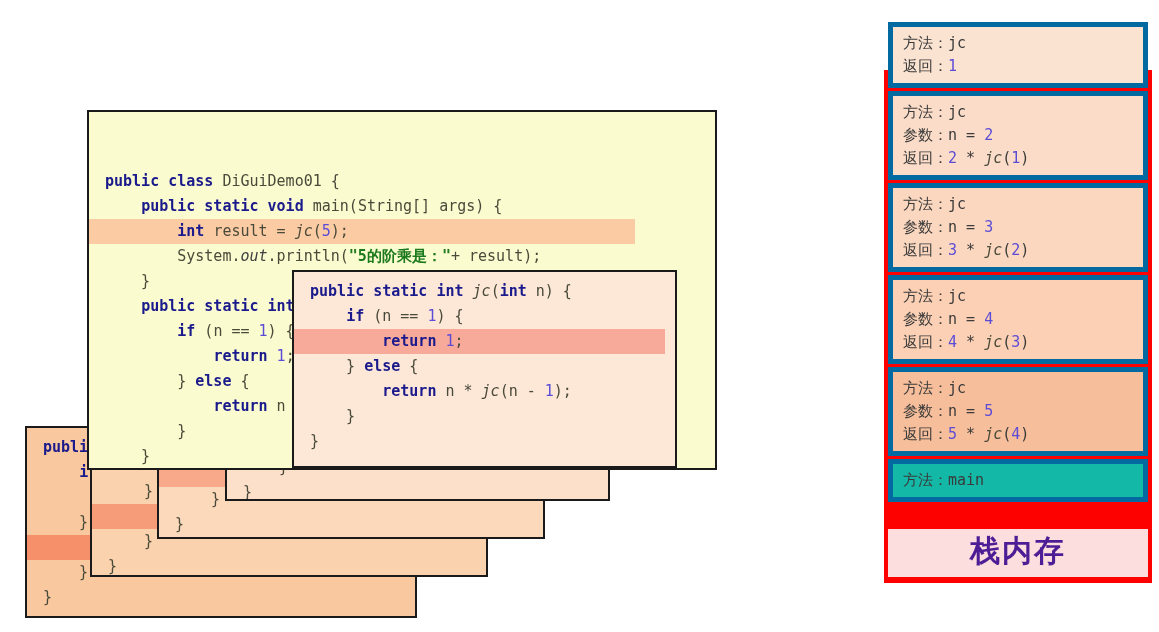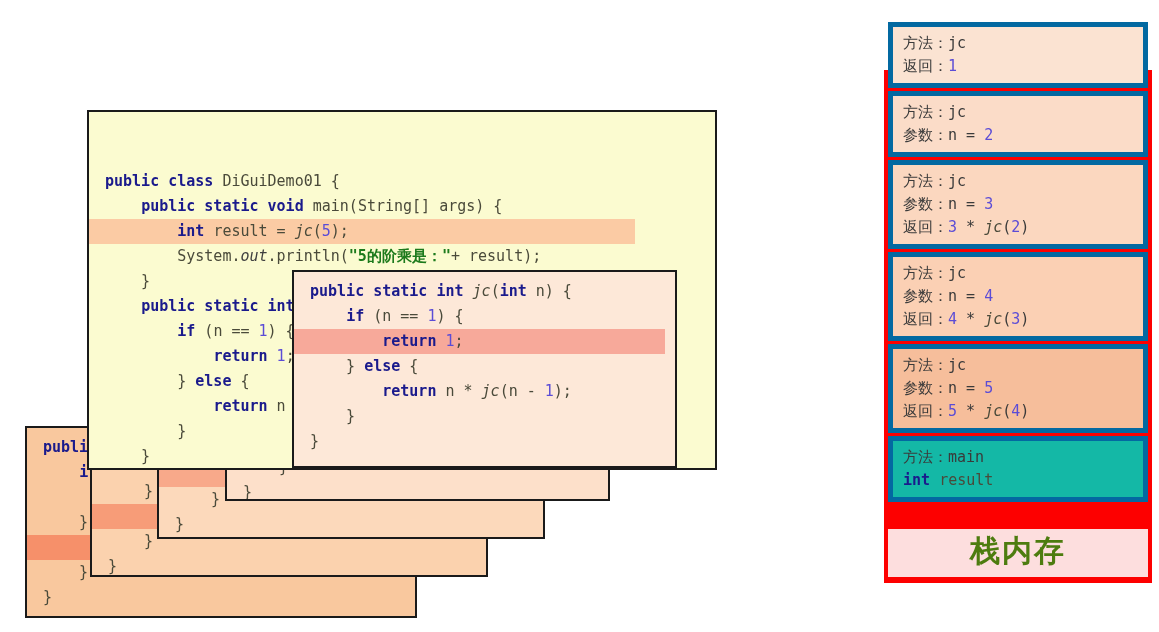--- a/index.html
+++ b/index.html
@@ -80,21 +80,21 @@
     left: 4px;
     width: 260px;
     background: #fddede;
     text-align: center;
     box-sizing: border-box;
   }
   #stack-title {
     font-family: "DejaVu Sans", "Liberation Sans", sans-serif;
     font-size: 30px;
     font-weight: bold;
-    color: #4d7c0f;
+    color: #4c1d95;
     line-height: 44px;
     letter-spacing: 2px;
   }
 </style>
 </head>
 <body>
 
 <div class="card" id="card-n5" style="left: 25px; top: 426px; width: 392px; height: 192px; background: rgb(249, 200, 158);"><div class="pad"><div class="ln"><span class="kw">public</span> <span class="kw">static</span> <span class="kw">int</span> <span class="mth">jc</span>(<span class="kw">int</span> <span class="cls">n</span>) {</div><div class="ln">    <span class="kw">if</span> (<span class="cls">n</span> == <span class="num">1</span>) {</div><div class="ln">        <span class="kw">return</span> <span class="num">1</span>;</div><div class="ln">    } <span class="kw">else</span> {</div><div class="ln" style="background: rgb(246, 144, 106); width: 355px;">        <span class="kw">return</span> <span class="cls">n</span> * <span class="mth">jc</span>(<span class="cls">n</span> - <span class="num">1</span>);</div><div class="ln">    }</div><div class="ln">}</div></div></div>
 
 <div class="card" id="card-n4" style="left: 90px; top: 395px; width: 398px; height: 182px; background: rgb(251, 210, 174);"><div class="pad"><div class="ln"><span class="kw">public</span> <span class="kw">static</span> <span class="kw">int</span> <span class="mth">jc</span>(<span class="kw">int</span> <span class="cls">n</span>) {</div><div class="ln">    <span class="kw">if</span> (<span class="cls">n</span> == <span class="num">1</span>) {</div><div class="ln">        <span class="kw">return</span> <span class="num">1</span>;</div><div class="ln">    } <span class="kw">else</span> {</div><div class="ln" style="background: rgb(247, 156, 120); width: 355px;">        <span class="kw">return</span> <span class="cls">n</span> * <span class="mth">jc</span>(<span class="cls">n</span> - <span class="num">1</span>);</div><div class="ln">    }</div><div class="ln">}</div></div></div>
@@ -106,22 +106,22 @@
 <div class="card" id="card-main" style="left:87px; top:110px; width:630px; height:360px; background:#fbfbd0;">
   <div class="pad" id="main-card-lines"><div class="ln"><span class="kw">public</span> <span class="kw">class</span> <span class="cls">DiGuiDemo01</span> {</div><div class="ln">    <span class="kw">public</span> <span class="kw">static</span> <span class="kw">void</span> <span class="cls">main</span>(<span class="cls">String</span>[] <span class="cls">args</span>) {</div><div class="ln hl-main" style="background: rgb(251, 203, 164); width: 530px;">        <span class="kw">int</span> <span class="cls">result</span> = <span class="mth">jc</span>(<span class="num">5</span>);</div><div class="ln">        <span class="cls">System</span>.<span class="fld">out</span>.<span class="cls">println</span>(<span class="str">"5的阶乘是："</span>+ <span class="cls">result</span>);</div><div class="ln">    }</div><div class="ln">    <span class="kw">public</span> <span class="kw">static</span> <span class="kw">int</span> <span class="mth">jc</span>(<span class="kw">int</span> <span class="cls">n</span>) {</div><div class="ln">        <span class="kw">if</span> (<span class="cls">n</span> == <span class="num">1</span>) {</div><div class="ln">            <span class="kw">return</span> <span class="num">1</span>;</div><div class="ln">        } <span class="kw">else</span> {</div><div class="ln">            <span class="kw">return</span> <span class="cls">n</span> * <span class="mth">jc</span>(<span class="cls">n</span> - <span class="num">1</span>);</div><div class="ln">        }</div><div class="ln">    }</div><div class="ln">}</div></div>
 </div>
 
 <div class="card" id="card-n1" style="left: 292px; top: 270px; width: 385px; height: 198px; background: rgb(253, 232, 216);"><div class="pad"><div class="ln"><span class="kw">public</span> <span class="kw">static</span> <span class="kw">int</span> <span class="mth">jc</span>(<span class="kw">int</span> <span class="cls">n</span>) {</div><div class="ln">    <span class="kw">if</span> (<span class="cls">n</span> == <span class="num">1</span>) {</div><div class="ln" style="background: rgb(247, 169, 154); width: 355px;">        <span class="kw">return</span> <span class="num">1</span>;</div><div class="ln">    } <span class="kw">else</span> {</div><div class="ln">        <span class="kw">return</span> <span class="cls">n</span> * <span class="mth">jc</span>(<span class="cls">n</span> - <span class="num">1</span>);</div><div class="ln">    }</div><div class="ln">}</div></div></div>
 
 <div id="stack-panel">
   <div id="stack-red" style="top: 48px; height: 513px;"></div>
   <div class="frames" id="stack-frames">
       <div class="frame" id="frame-jc-1" style="background: rgb(251, 227, 210);"><div class="row"><span class="cjk">方法：</span><span>jc</span></div><div class="row"><span class="cjk">返回：</span><span class="num">1</span></div></div>
-      <div class="frame" id="frame-jc-2" style="background: rgb(251, 220, 200);"><div class="row"><span class="cjk">方法：</span><span>jc</span></div><div class="row"><span class="cjk">参数：</span><span>n = <span class="num">2</span></span></div></div>
+      <div class="frame" id="frame-jc-2" style="background: rgb(251, 220, 200);"><div class="row"><span class="cjk">方法：</span><span>jc</span></div><div class="row"><span class="cjk">参数：</span><span>n = <span class="num">2</span></span></div><div class="row"><span class="cjk">返回：</span><span><span class="num">2</span> * <span class="mth">jc</span>(<span class="num">1</span>)</span></div></div>
       <div class="frame" id="frame-jc-3" style="background: rgb(251, 215, 191);"><div class="row"><span class="cjk">方法：</span><span>jc</span></div><div class="row"><span class="cjk">参数：</span><span>n = <span class="num">3</span></span></div><div class="row"><span class="cjk">返回：</span><span><span class="num">3</span> * <span class="mth">jc</span>(<span class="num">2</span>)</span></div></div>
       <div class="frame" id="frame-jc-4" style="background: rgb(251, 208, 180);"><div class="row"><span class="cjk">方法：</span><span>jc</span></div><div class="row"><span class="cjk">参数：</span><span>n = <span class="num">4</span></span></div><div class="row"><span class="cjk">返回：</span><span><span class="num">4</span> * <span class="mth">jc</span>(<span class="num">3</span>)</span></div></div>
       <div class="frame" id="frame-jc-5" style="background: rgb(246, 190, 155);"><div class="row"><span class="cjk">方法：</span><span>jc</span></div><div class="row"><span class="cjk">参数：</span><span>n = <span class="num">5</span></span></div><div class="row"><span class="cjk">返回：</span><span><span class="num">5</span> * <span class="mth">jc</span>(<span class="num">4</span>)</span></div></div>
-      <div class="frame" id="frame-main" style="background: #14b8a6;"><div class="row"><span class="cjk">方法：</span><span>main</span></div><div class="row"><span><span class="kw">int</span> <span class="cls">result</span></span></div></div>
+      <div class="frame" id="frame-main" style="background: #14b8a6;"><div class="row"><span class="cjk">方法：</span><span>main</span></div></div>
     </div>
   <div id="stack-title-box" style="top: 507px; height: 48px;">
     <div id="stack-title">栈内存</div>
   </div>
 </div>
 
 </body></html>

